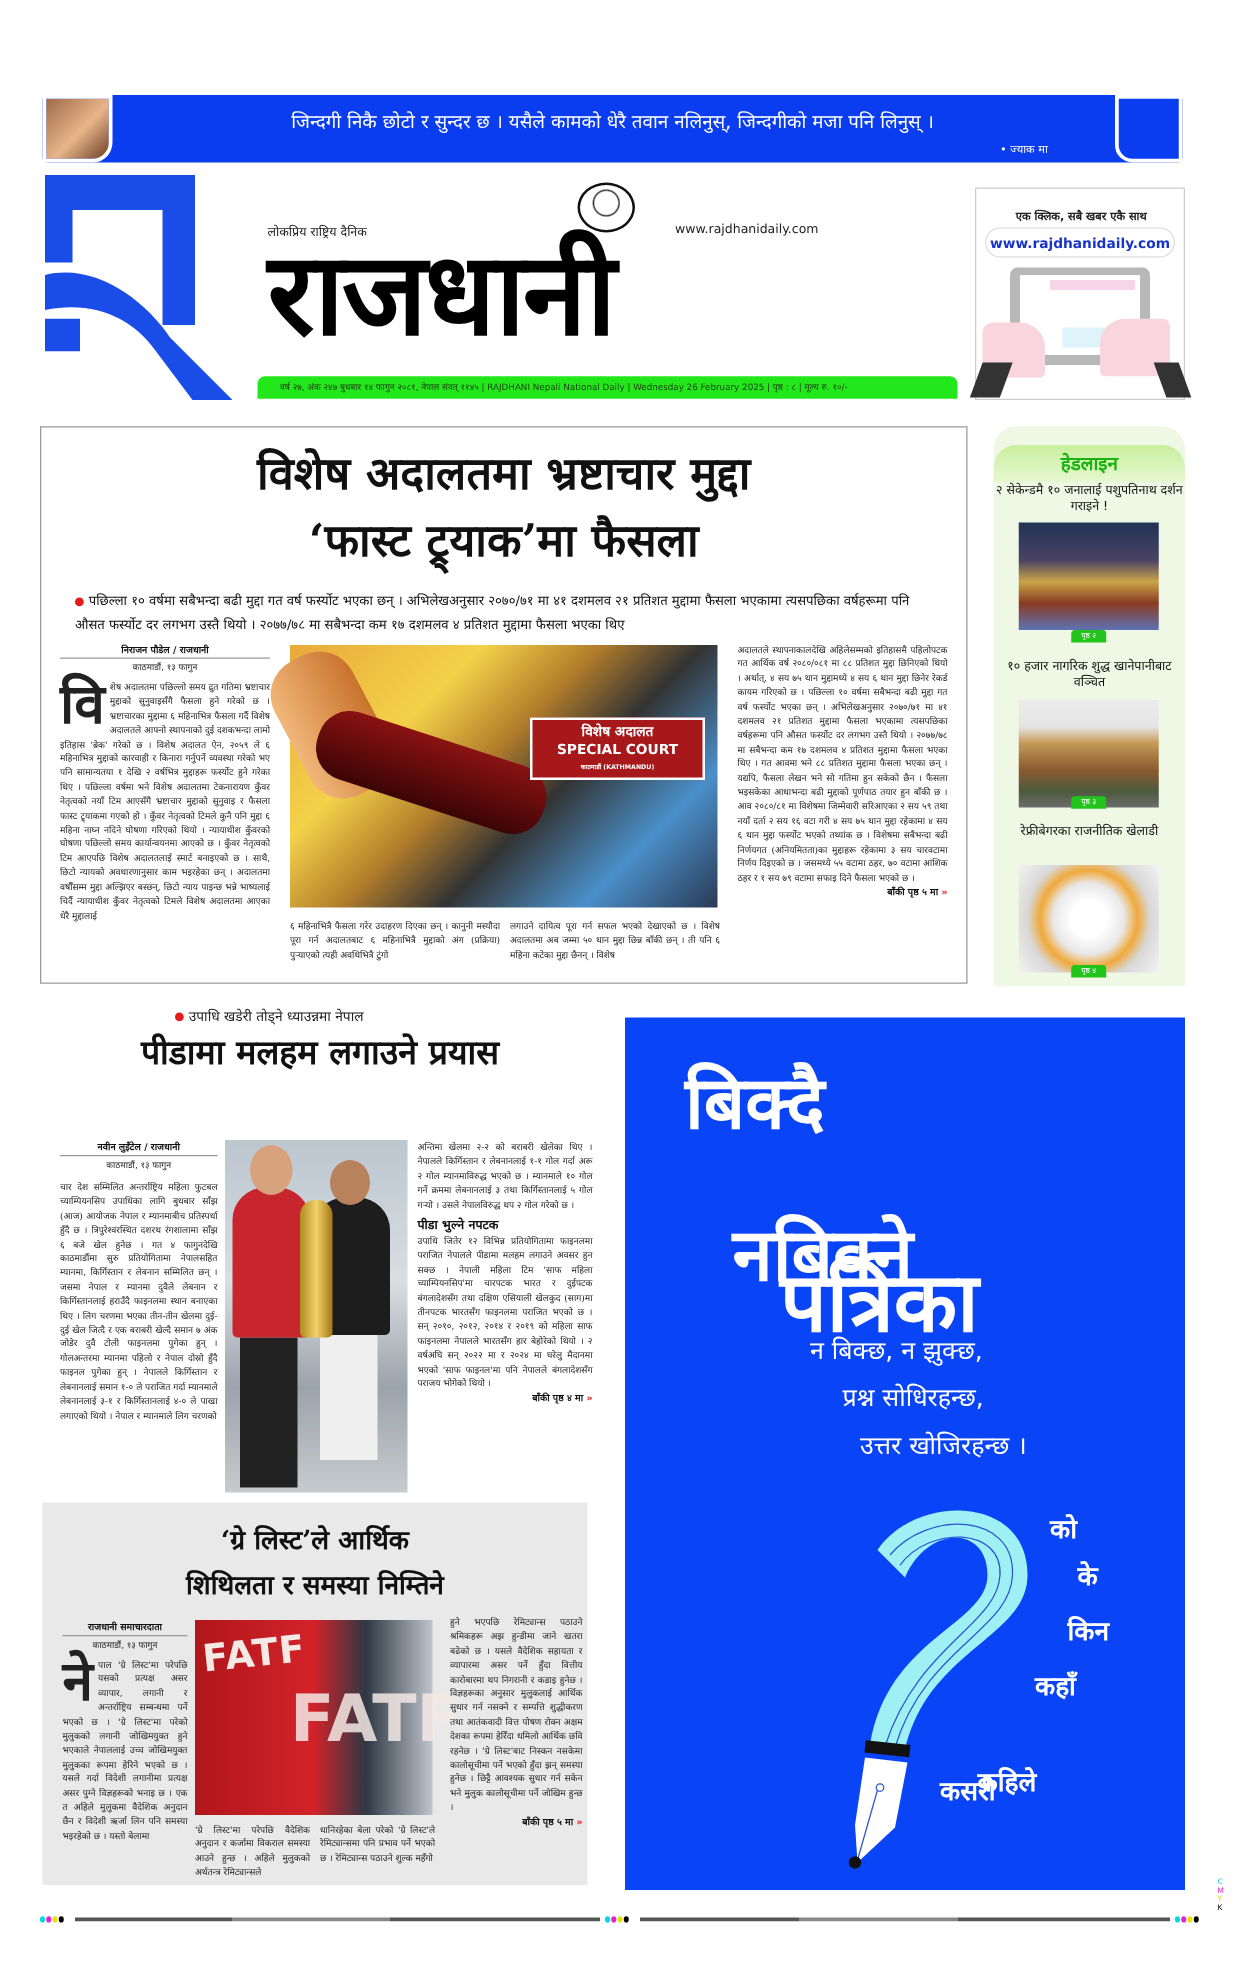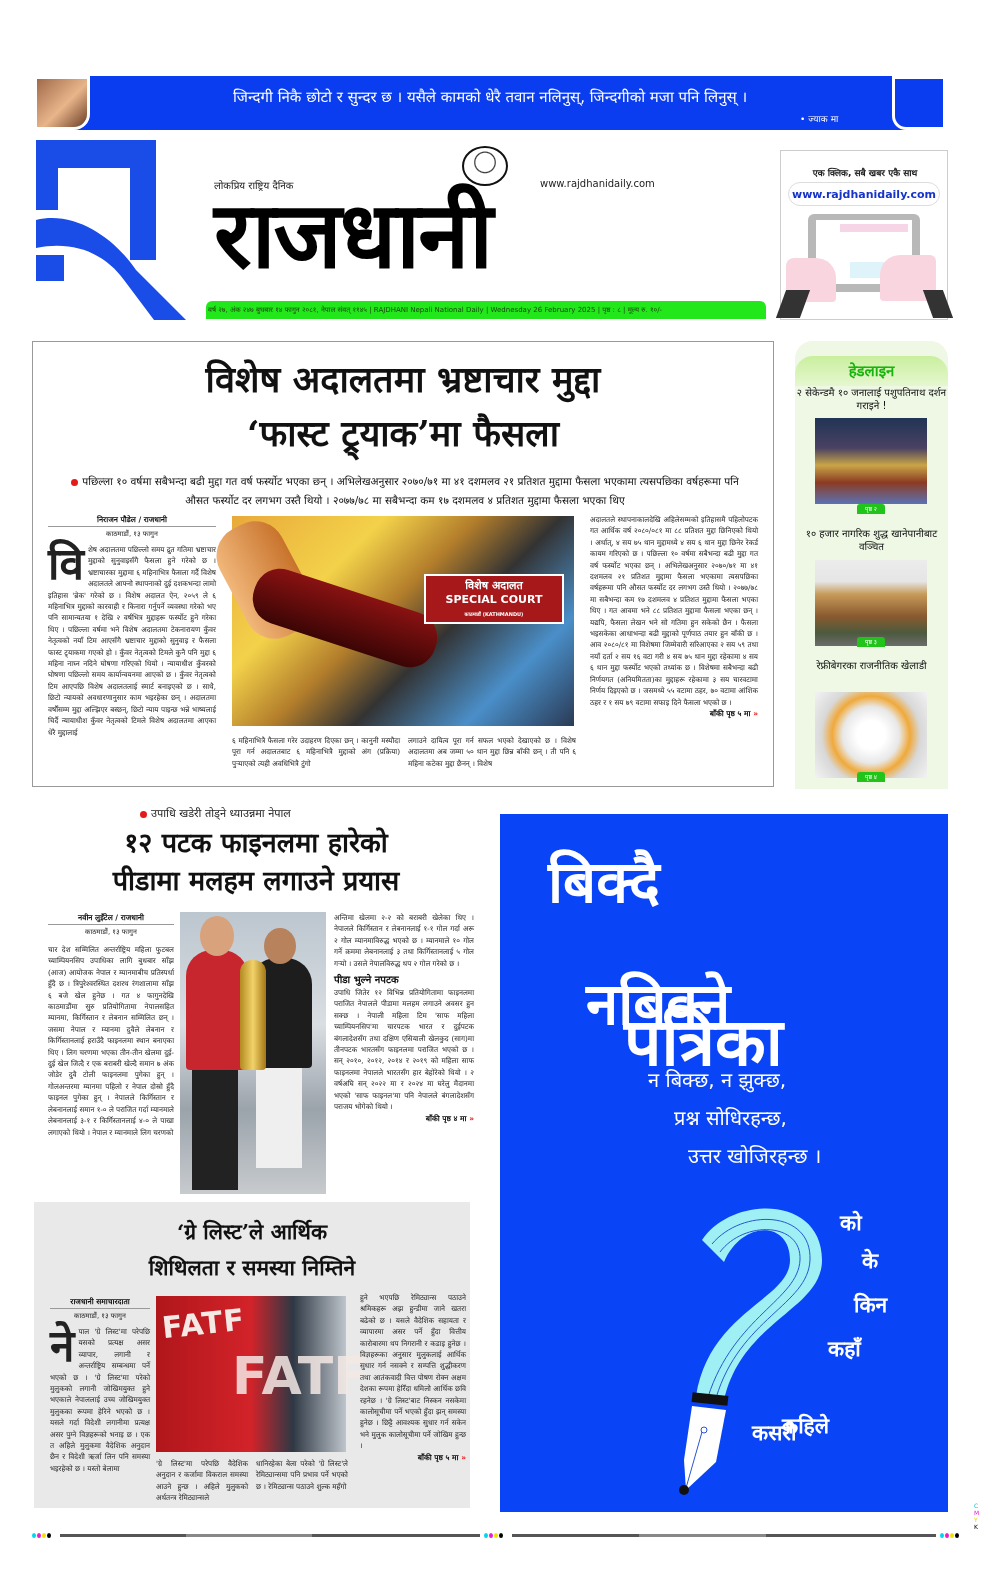--- a/index.html
+++ b/index.html
@@ -13,39 +13,39 @@
   .quote-right { left: 892px; top: 76px; width: 54px; height: 54px; background: #0a3cf0; border: 3px solid #fff; border-radius: 0 0 0 14px; }
   .quote-text { left: 100px; top: 86px; width: 780px; text-align: center; color: #fff; font-size: 15px; }
   .quote-author { left: 800px; top: 112px; color: #fff; font-size: 9px; }
 
   
   .logo-r { left: 36px; top: 140px; width: 150px; height: 180px; }
   .tagline { left: 214px; top: 178px; font-size: 10px; color: #222; }
   .site-url { left: 540px; top: 178px; font-size: 10px; color: #222; }
   .emblem { left: 462px; top: 146px; width: 46px; height: 40px; border-radius: 50%; border: 2px solid #111; background: radial-gradient(circle at 50% 40%, #fff 30%, #333 34%, #fff 38%); }
   .paper-name { left: 214px; top: 170px; width: 550px; font-family: "DejaVu Serif", serif; font-weight: bold; font-size: 92px; line-height: 130px; letter-spacing: -2px; color: #000; }
-  .info-bar { left: 206px; top: 301px; width: 560px; height: 18px; background: #22e81b; border-radius: 6px 6px 0 0; color: #1b3d0f; font-size: 7px; line-height: 18px; padding-left: 2px; white-space: nowrap; overflow: hidden; }
+  .info-bar { left: 206px; top: 301px; width: 560px; height: 18px; background: #22e81b; border-radius: 6px 6px 0 0; color: #1b3d0f; font-size: 7px; line-height: 18px; padding-left: 18px; white-space: nowrap; overflow: hidden; }
 
   
   .web-ad { left: 780px; top: 150px; width: 168px; height: 170px; border: 1px solid #ccc; background: #fff; }
   .web-ad-line { left: 790px; top: 166px; width: 150px; text-align: center; font-size: 9px; font-weight: bold; color: #222; }
   .web-ad-url { left: 788px; top: 182px; width: 152px; height: 24px; border-radius: 12px; border: 1px solid #ddd; text-align: center; font-size: 11px; line-height: 24px; font-weight: bold; color: #1734c9; }
   .tablet { left: 808px; top: 214px; width: 112px; height: 78px; background: #b8b8b8; border-radius: 6px; }
   .tablet-screen { left: 816px; top: 220px; width: 96px; height: 64px; background: #fff; }
   .tablet-pink { left: 840px; top: 224px; width: 68px; height: 8px; background: #f6d6e6; }
   .tablet-blue { left: 850px; top: 262px; width: 46px; height: 16px; background: #dff3fb; }
   .hand-l { left: 786px; top: 258px; width: 50px; height: 44px; background: #f9d5e0; border-radius: 8px 20px 4px 4px; }
   .hand-r { left: 880px; top: 255px; width: 56px; height: 46px; background: #f9d5e0; border-radius: 20px 6px 4px 4px; }
   .cuff-l { left: 781px; top: 290px; width: 24px; height: 28px; background: #333; transform: skewX(-20deg); }
   .cuff-r { left: 928px; top: 290px; width: 20px; height: 28px; background: #333; transform: skewX(20deg); }
 
   
   .lead-box { left: 32px; top: 341px; width: 742px; height: 446px; border: 1px solid #999; }
   .lead-title { left: 40px; top: 352px; width: 726px; text-align: center; font-family: "DejaVu Serif", serif; font-weight: bold; font-size: 36px; line-height: 54px; color: #111; }
-  .lead-summary { left: 60px; top: 472px; width: 690px; text-align: center; font-size: 10.5px; line-height: 19px; color: #111; }
+  .lead-summary { left: 60px; top: 472px; width: 690px; text-align: left; font-size: 10.5px; line-height: 19px; color: #111; }
   .dot-red { display: inline-block; width: 7px; height: 7px; background: #e41b1b; border-radius: 50%; margin-right: 4px; vertical-align: middle; }
 
   .byline { font-family: "DejaVu Serif", serif; font-weight: bold; font-size: 7.5px; text-align: center; border-bottom: 1px solid #999; padding-bottom: 2px; }
   .dateline { font-size: 7px; text-align: center; margin-top: 2px; color: #222; }
   .body-text { font-family: "DejaVu Serif", serif; font-size: 7.2px; line-height: 11.4px; text-align: justify; color: #222; }
   .dropcap { float: left; font-family: "DejaVu Serif", serif; font-size: 44px; line-height: 40px; margin-right: 4px; font-weight: bold; }
   .cont { font-weight: bold; font-size: 7.5px; text-align: right; }
   .cont .arrow { color: #e41b1b; }
 
   .lead-col1 { left: 48px; top: 514px; width: 168px; }
@@ -190,21 +190,20 @@
 <div class="abs page-pill" style="left:857px;top:637px;">पृष्ठ ३</div>
 
 <div class="abs hl-item-text" style="left:795px;top:659px;">रेफ्रीबेगरका राजनीतिक खेलाडी</div>
 <div class="abs hl-img img-cartoon" style="left:815px;top:692px;"></div>
 <div class="abs page-pill" style="left:857px;top:772px;">पृष्ठ ४</div>
 
 <div class="abs fb-kicker">
   <span class="dot-red"></span><span>उपाधि खडेरी तोड्ने ध्याउन्नमा नेपाल</span>
 </div>
 <div class="abs fb-title">
-  <div>१२ पटक फाइनलमा हारेको</div>
   <div>पीडामा मलहम लगाउने प्रयास</div>
 </div>
 <div class="abs fb-col1">
   <div class="byline">नवीन लुइँटेल / राजधानी</div>
   <div class="dateline">काठमाडौं, १३ फागुन</div>
   <div class="body-text" style="margin-top:8px;">चार देश सम्मिलित अन्तर्राष्ट्रिय महिला फुटबल च्याम्पियनसिप उपाधिका लागि बुधबार साँझ (आज) आयोजक नेपाल र म्यानमाबीच प्रतिस्पर्धा हुँदै छ । त्रिपुरेश्वरस्थित दशरथ रंगशालामा साँझ ६ बजे खेल हुनेछ । गत ४ फागुनदेखि काठमाडौंमा सुरु प्रतियोगितामा नेपालसहित म्यानमा, किर्गिस्तान र लेबनान सम्मिलित छन् । जसमा नेपाल र म्यानमा दुवैले लेबनान र किर्गिस्तानलाई हराउँदै फाइनलमा स्थान बनाएका थिए । लिग चरणमा भएका तीन-तीन खेलमा दुई-दुई खेल जित्दै र एक बराबरी खेल्दै समान ७ अंक जोडेर दुवै टोली फाइनलमा पुगेका हुन् । गोलअन्तरमा म्यानमा पहिलो र नेपाल दोस्रो हुँदै फाइनल पुगेका हुन् । नेपालले किर्गिस्तान र लेबनानलाई समान १-० ले पराजित गर्दा म्यानमाले लेबनानलाई ३-१ र किर्गिस्तानलाई ४-० ले पाखा लगाएको थियो । नेपाल र म्यानमाले लिग चरणको</div>
 </div>
 <div class="abs fb-photo"></div>
 <div class="abs fb-p1l"></div>
 <div class="abs fb-p2l"></div>

